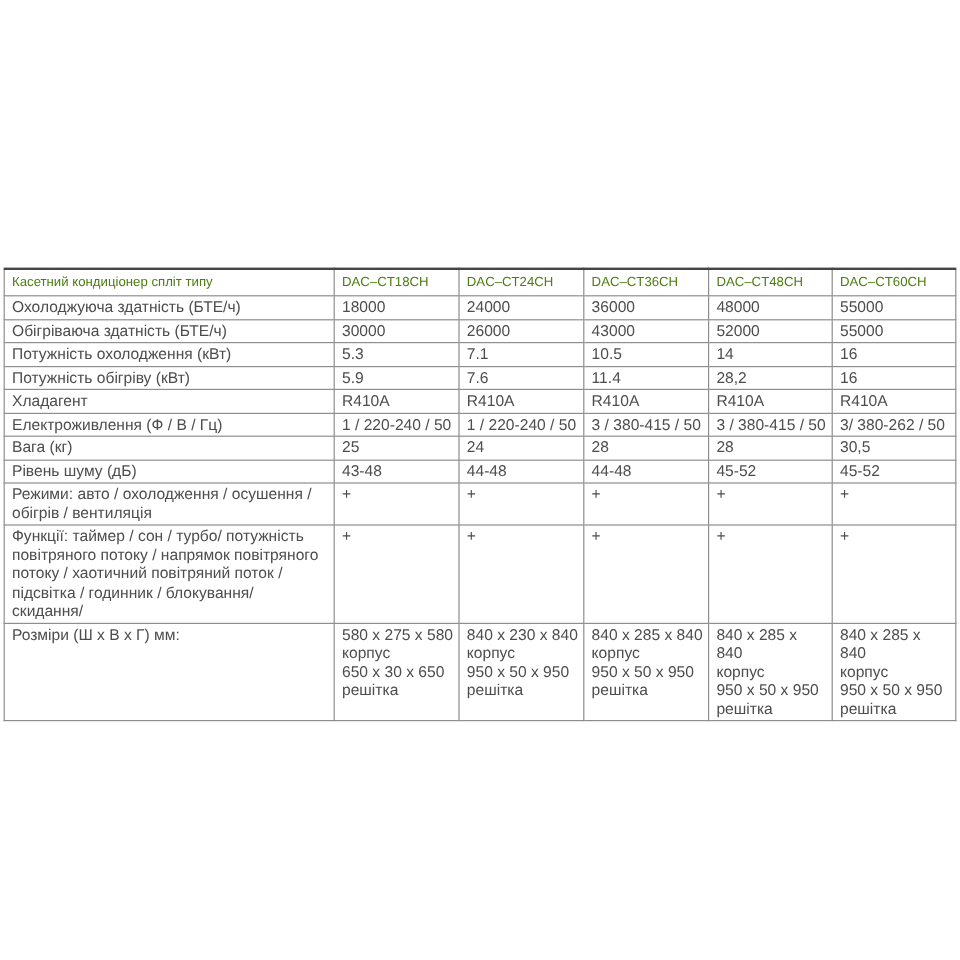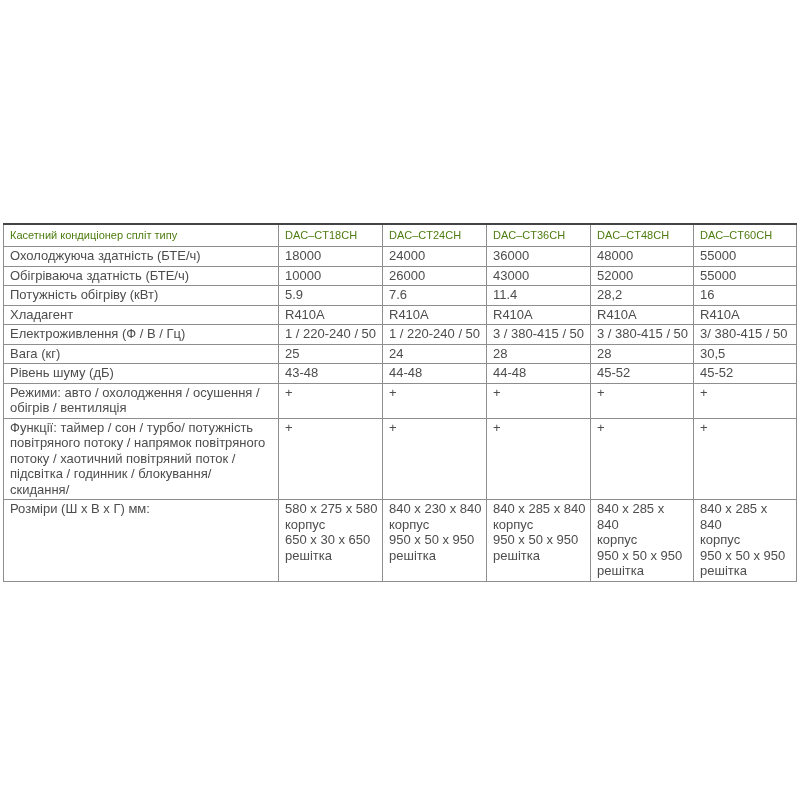--- a/index.html
+++ b/index.html
@@ -84,25 +84,33 @@
         <tr>
           <td>Охолоджуюча здатність (БТЕ/ч)</td>
           <td>18000</td>
           <td>24000</td>
           <td>36000</td>
           <td>48000</td>
           <td>55000</td>
         </tr>
         <tr>
           <td>Обігріваюча здатність (БТЕ/ч)</td>
-          <td>10000</td>
+          <td>30000</td>
           <td>26000</td>
           <td>43000</td>
           <td>52000</td>
           <td>55000</td>
+        </tr>
+        <tr>
+          <td>Потужність охолодження (кВт)</td>
+          <td>5.3</td>
+          <td>7.1</td>
+          <td>10.5</td>
+          <td>14</td>
+          <td>16</td>
         </tr>
         <tr>
           <td>Потужність обігріву (кВт)</td>
           <td>5.9</td>
           <td>7.6</td>
           <td>11.4</td>
           <td>28,2</td>
           <td>16</td>
         </tr>
         <tr>
@@ -112,21 +120,21 @@
           <td>R410A</td>
           <td>R410A</td>
           <td>R410A</td>
         </tr>
         <tr>
           <td>Електроживлення (Ф / В / Гц)</td>
           <td>1 / 220-240 / 50</td>
           <td>1 / 220-240 / 50</td>
           <td>3 / 380-415 / 50</td>
           <td>3 / 380-415 / 50</td>
-          <td>3/ 380-415 / 50</td>
+          <td>3/ 380-262 / 50</td>
         </tr>
         <tr>
           <td>Вага (кг)</td>
           <td>25</td>
           <td>24</td>
           <td>28</td>
           <td>28</td>
           <td>30,5</td>
         </tr>
         <tr>

